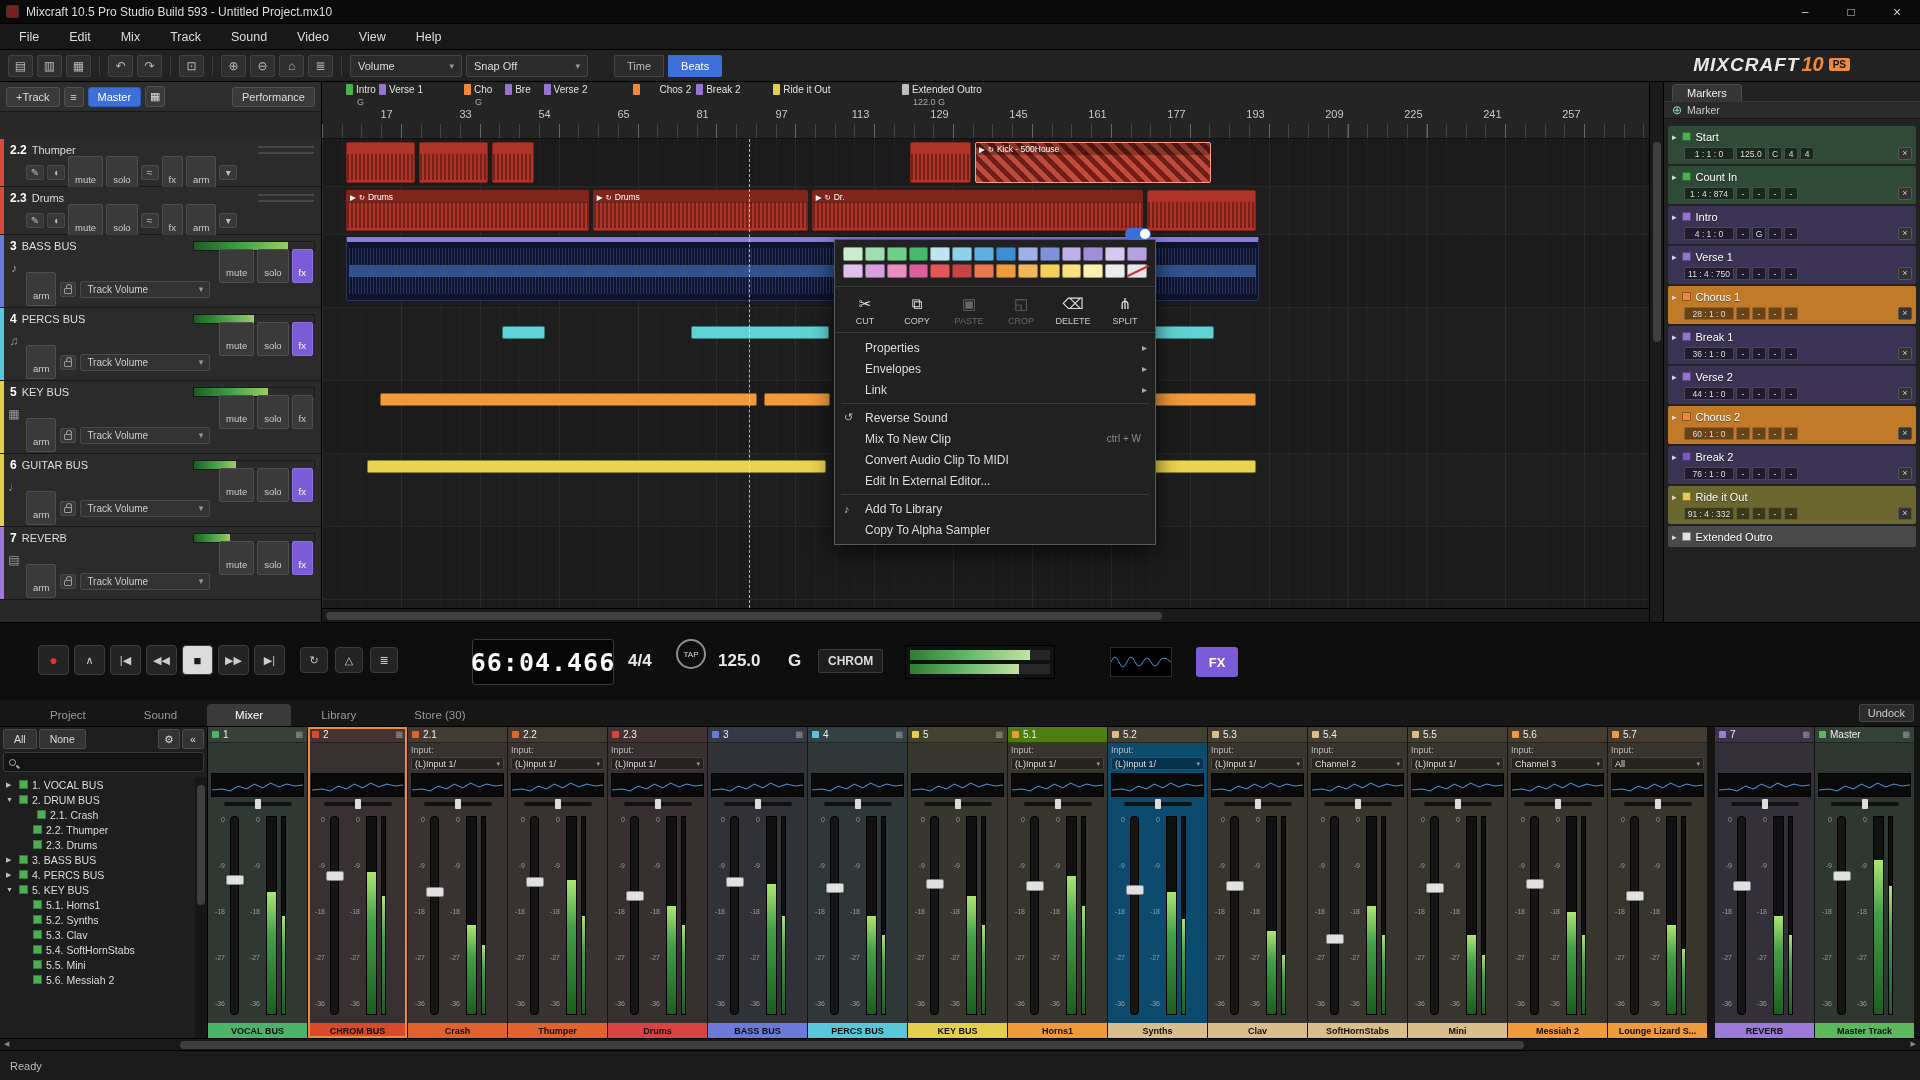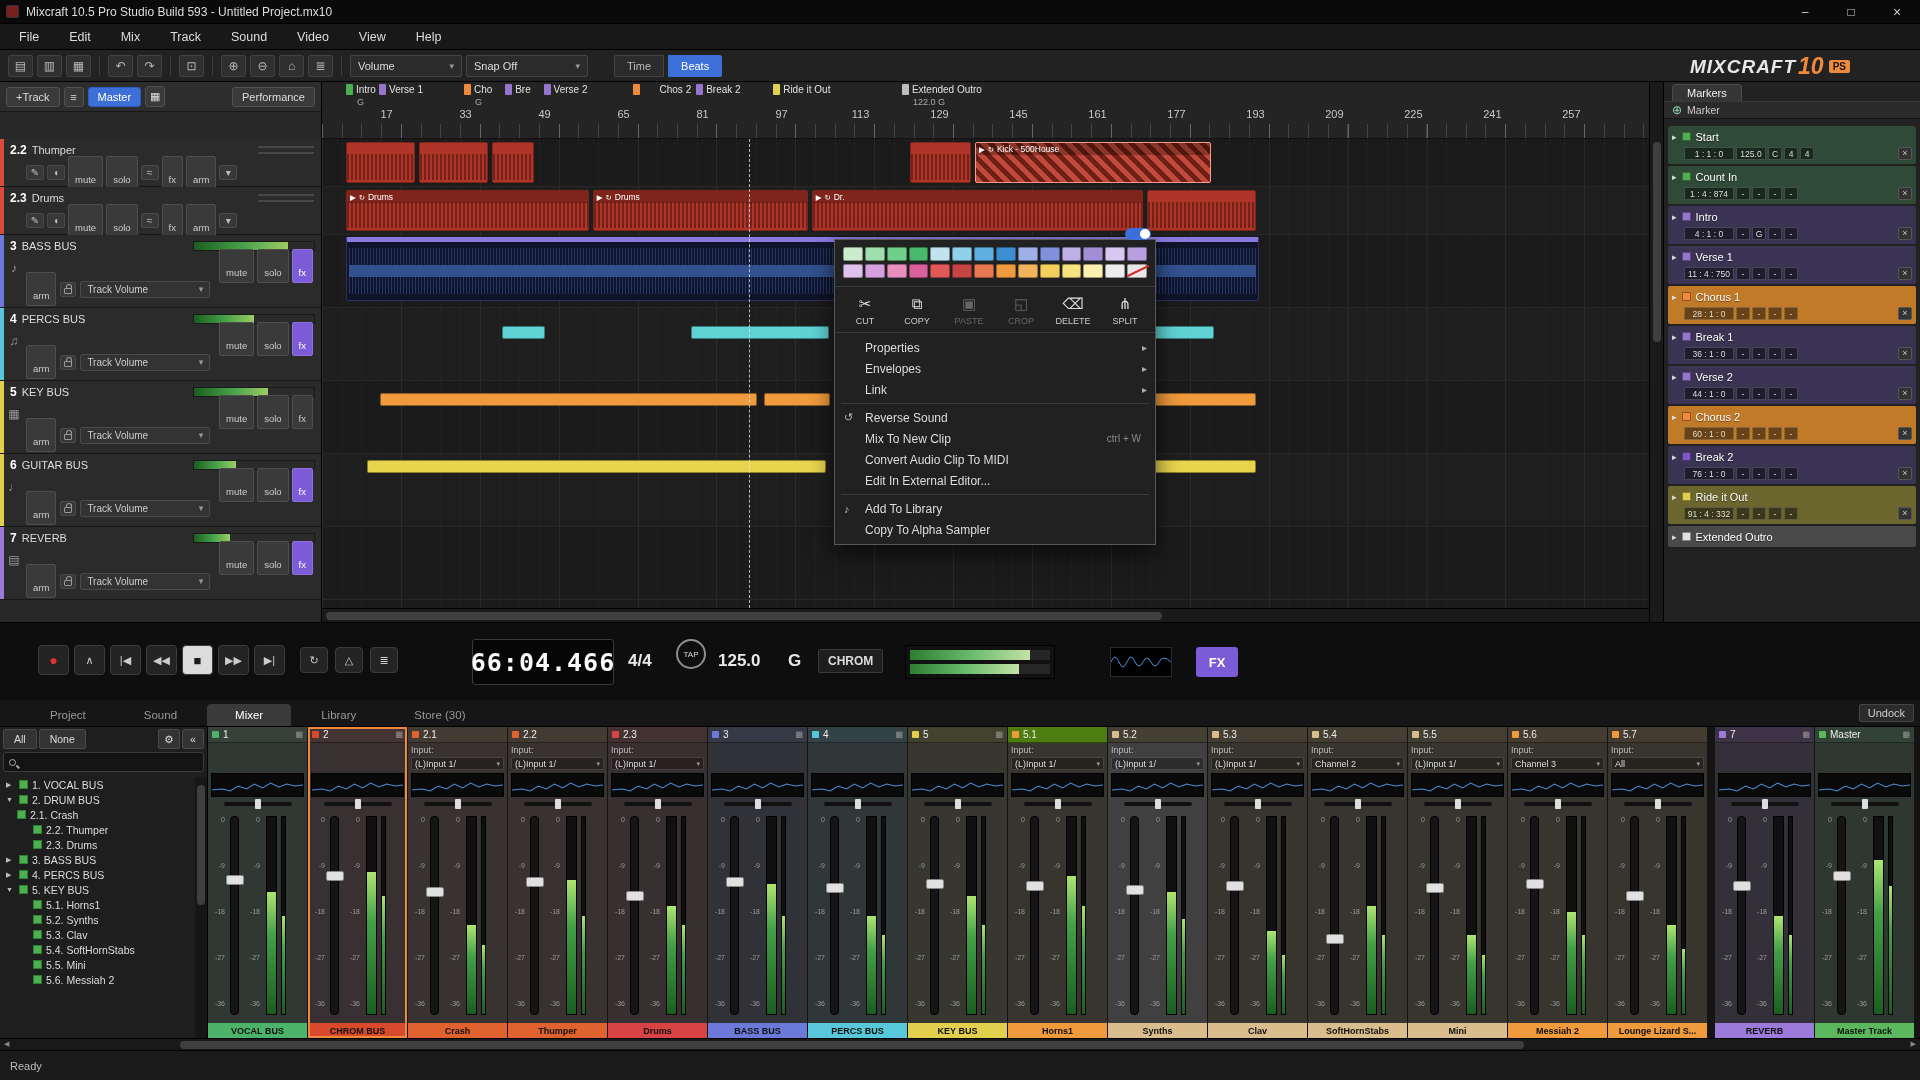--- a/index.html
+++ b/index.html
@@ -29,21 +29,21 @@
   .tb-sep{width:1px;height:20px;background:#3d3d3d;margin:0 4px;}
   .tb-select{height:22px;background:#2b2b2b;border:1px solid #454545;border-radius:2px;
     display:flex;align-items:center;gap:14px;padding:0 7px;color:#ddd;font-size:11px;}
   .dd-arr{color:#999;font-size:9px;}
   .tb-toggle{height:22px;padding:0 12px;display:flex;align-items:center;font-size:11px;color:#bbb;
     background:#2b2b2b;border:1px solid #454545;}
   .tb-toggle.first{border-radius:2px 0 0 2px;}
   .tb-toggle.active{background:#3d6fd9;color:#fff;border-color:#3d6fd9;border-radius:0 2px 2px 0;}
   .logo{position:absolute;right:70px;top:3px;display:flex;align-items:center;gap:2px;}
   .logo .l1{font-size:19px;font-weight:bold;font-style:italic;color:#e8e8e8;letter-spacing:1px;}
-  .logo .l2{font-size:23px;font-weight:bold;font-style:italic;color:#ef8a3c;}
+  .logo .l2{font-size:20px;font-weight:bold;font-style:italic;color:#ef8a3c;}
   .logo .l3{font-size:10px;font-weight:bold;background:#ef8a3c;color:#161616;padding:1px 4px;border-radius:2px;margin-left:3px;}
 
   
   .main{position:absolute;top:82px;left:0;width:1920px;height:540px;background:#1b1b1b;}
 
   
   .track-panel{position:absolute;left:0;top:0;width:322px;height:540px;background:#282828;border-right:1px solid #000;}
   .tp-header{height:30px;display:flex;align-items:center;gap:4px;padding:0 6px;background:#2d2d2d;border-bottom:1px solid #181818;}
   .tph-btn{background:#3a3a3a;border:1px solid #505050;border-radius:3px;padding:3px 9px;font-size:11px;color:#ddd;}
   .tph-btn.blue{background:#3d6fd9;color:#fff;border-color:#2d5cc0;}
@@ -538,21 +538,21 @@
             </div>
             <div class="region" style="left: 43.7%;">
               <span class="rchip" style="background: rgb(189, 189, 189);"></span>
               <span class="rlabel">Extended Outro</span>
               <span class="rsub">122.0 G</span>
             </div>
           </div>
         <div id="ruler-numbers">
             <span class="rnum" style="left: 4.87%;">17</span>
             <span class="rnum" style="left: 10.822%;">33</span>
-            <span class="rnum" style="left: 16.774%;">49</span>
+            <span class="rnum" style="left: 16.774%;">54</span>
             <span class="rnum" style="left: 22.726%;">65</span>
             <span class="rnum" style="left: 28.678%;">81</span>
             <span class="rnum" style="left: 34.63%;">97</span>
             <span class="rnum" style="left: 40.582%;">113</span>
             <span class="rnum" style="left: 46.534%;">129</span>
             <span class="rnum" style="left: 52.486%;">145</span>
             <span class="rnum" style="left: 58.438%;">161</span>
             <span class="rnum" style="left: 64.39%;">177</span>
             <span class="rnum" style="left: 70.342%;">193</span>
             <span class="rnum" style="left: 76.294%;">209</span>
@@ -980,21 +980,21 @@
           <div class="trw" style="padding-left: 6px;">
             <span class="tchev">▶</span>
             <span class="tsq"></span>
             <span class="tlb">1. VOCAL BUS</span>
           </div>
           <div class="trw" style="padding-left: 6px;">
             <span class="tchev">▼</span>
             <span class="tsq"></span>
             <span class="tlb">2. DRUM BUS</span>
           </div>
-          <div class="trw" style="padding-left: 4px;">
+          <div class="trw" style="padding-left: 24px;">
             <span class="tchev"></span>
             <span class="tsq"></span>
             <span class="tlb">2.1. Crash</span>
           </div>
           <div class="trw" style="padding-left: 20px;">
             <span class="tchev"></span>
             <span class="tsq"></span>
             <span class="tlb">2.2. Thumper</span>
           </div>
           <div class="trw" style="padding-left: 20px;">
@@ -1426,21 +1426,21 @@
             </div>
             <div class="m-track">
               <div class="m-fill" style="height: 70%;"></div>
             </div>
             <div class="m-track m2">
               <div class="m-fill" style="height: 55%;"></div>
             </div>
           </div>
           <div class="s-label" style="background: rgb(239, 154, 60);">Horns1</div>
         </div>
-        <div class="strip" style="background: #404040;">
+        <div class="strip" style="background: #0c4a6e;">
           <div class="s-head" style="background: rgb(68, 63, 51);">
             <span class="s-chip" style="background: rgb(217, 189, 140);"></span>
             <span class="s-id">5.2</span>
           </div>
           <div class="s-input">
             <div class="s-input-lb">Input:</div>
             <div class="s-input-val">
               <span>(L)Input 1/</span>
               <span class="dd-arr">▾</span>
             </div>

